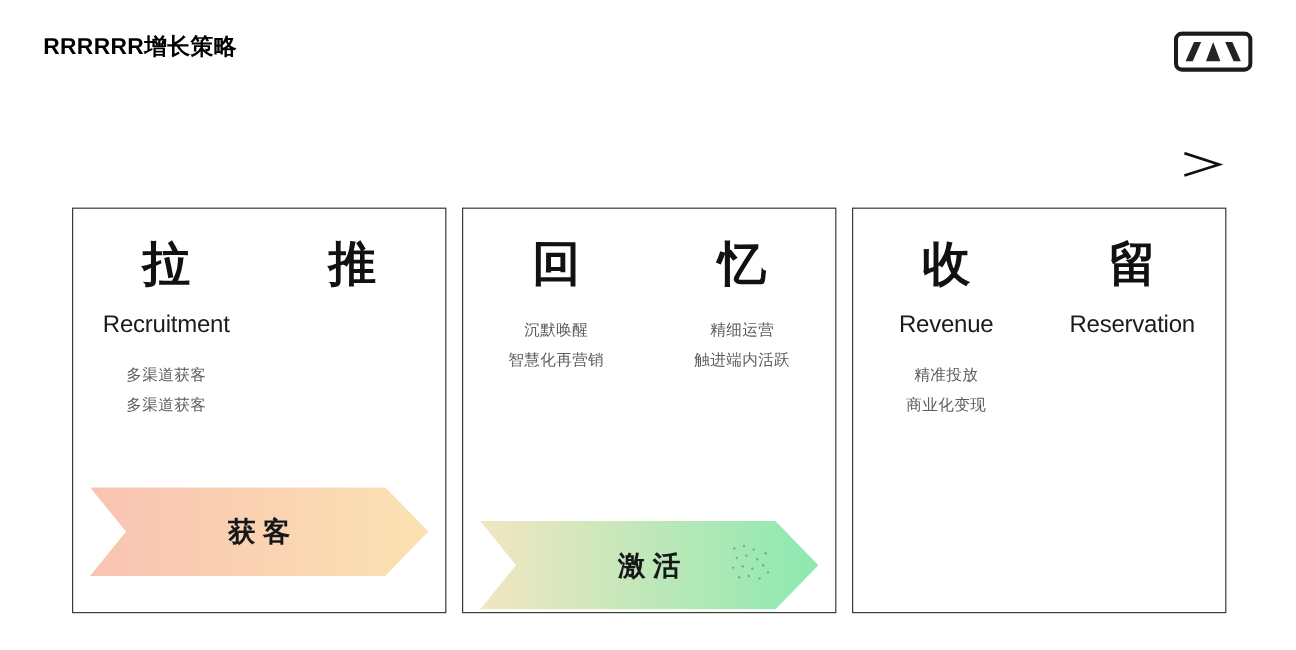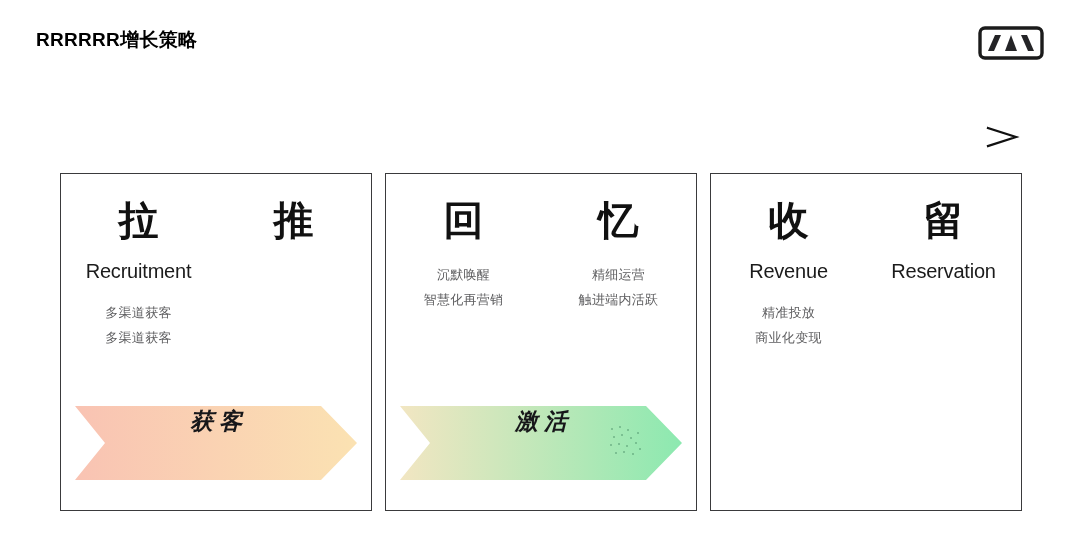--- a/index.html
+++ b/index.html
@@ -136,23 +136,22 @@
     top: 232px;
     height: 74px;
   }
   .ribbon {
     position: relative;
     width: 100%;
     height: 100%;
     -webkit-clip-path: polygon(0% 0%, calc(100% - 36px) 0%, 100% 50%, calc(100% - 36px) 100%, 0% 100%, 30px 50%);
     clip-path: polygon(0% 0%, calc(100% - 36px) 0%, 100% 50%, calc(100% - 36px) 100%, 0% 100%, 30px 50%);
     display: flex;
-    align-items: flex-start;
+    align-items: center;
     justify-content: center;
-    font-style: italic;
   }
   .ribbon-label {
     font-size: 23px;
     font-weight: 700;
     color: #17171a;
     letter-spacing: 6px;
     text-indent: 6px;
     position: relative;
     z-index: 2;
   }
@@ -231,21 +230,21 @@
       </div>
       <div class="col">
         <div class="glyph">忆</div>
         <div class="subs">
           <div class="sub">精细运营</div>
           <div class="sub">触进端内活跃</div>
         </div>
       </div>
     </div>
     <div class="ribbon-wrap">
-      <div class="ribbon" style="background: linear-gradient(90deg, rgb(242, 230, 194) 0%, rgb(140, 233, 176) 100%);">
+      <div class="ribbon" style="background: linear-gradient(90deg, rgb(242, 230, 194) 0%, rgb(140, 233, 176) 100%); margin-top: 28px;">
         <span class="dots">
           <svg width="40" height="40" viewBox="0 0 40 40" xmlns="http://www.w3.org/2000/svg">
             <g fill="#3d7f5c">
               <circle cx="4" cy="6" r="1"></circle>
                 <circle cx="12" cy="4" r="1"></circle>
                 <circle cx="20" cy="7" r="1"></circle>
               <circle cx="6" cy="14" r="1"></circle>
                 <circle cx="14" cy="12" r="1"></circle>
                 <circle cx="23" cy="15" r="1"></circle>
               <circle cx="3" cy="22" r="1"></circle>

